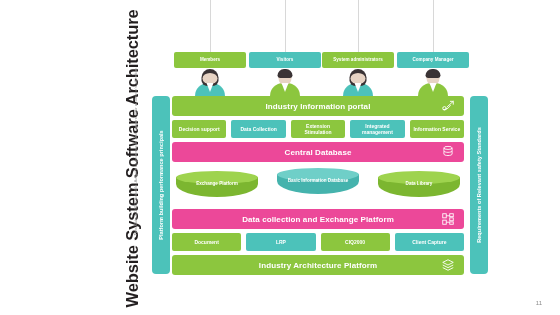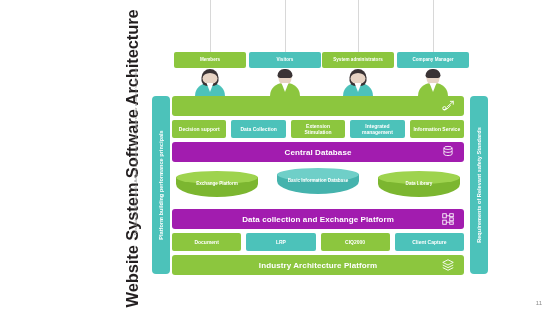--- a/index.html
+++ b/index.html
@@ -102,21 +102,21 @@
 
   
   #stack{position:absolute;left:172px;top:96px;width:292px;}
   .band{
     position:relative;width:292px;border-radius:3px;box-sizing:border-box;
     display:flex;align-items:center;justify-content:center;
     color:#ffffff;font-weight:bold;
   }
   .band.title{height:20px;font-size:8px;letter-spacing:0.1px;}
   .band.green{background:#8cc63e;}
-  .band.teal{background:#a21caf;}
+  .band.teal{background:#ec4899;}
   .band .band-icon{
     position:absolute;right:9px;top:50%;transform:translateY(-50%);
     width:14px;height:14px;
   }
   .chip-row{display:flex;gap:5px;margin:4px 0;}
   .chip{
     flex:1;height:18px;border-radius:2px;
     display:flex;align-items:center;justify-content:center;text-align:center;
     color:#ffffff;font-size:5px;font-weight:bold;line-height:1.2;
     box-sizing:border-box;padding:0 2px;
@@ -214,20 +214,21 @@
 <div class="side-pill" id="pill-left">
   <div class="vtext">Platform building performance principals</div>
 </div>
 <div class="side-pill" id="pill-right">
   <div class="vtext">Requirements of Relevant safety Standards</div>
 </div>
 
 <div id="stack">
 
   <div class="band title green">
+    <span>Industry Information portal</span>
     <span class="band-icon">
       <svg viewBox="0 0 24 24" width="14" height="14" fill="none" stroke="#ffffff" stroke-width="1.6" stroke-linecap="round" stroke-linejoin="round">
         <path d="M4 18c4 1 9-2 12-7"></path>
         <path d="M16 4h5v5"></path>
         <path d="M11 13l10-9"></path>
         <circle cx="6" cy="16" r="3"></circle>
       </svg>
     </span>
   </div>
   <div class="chip-row">

